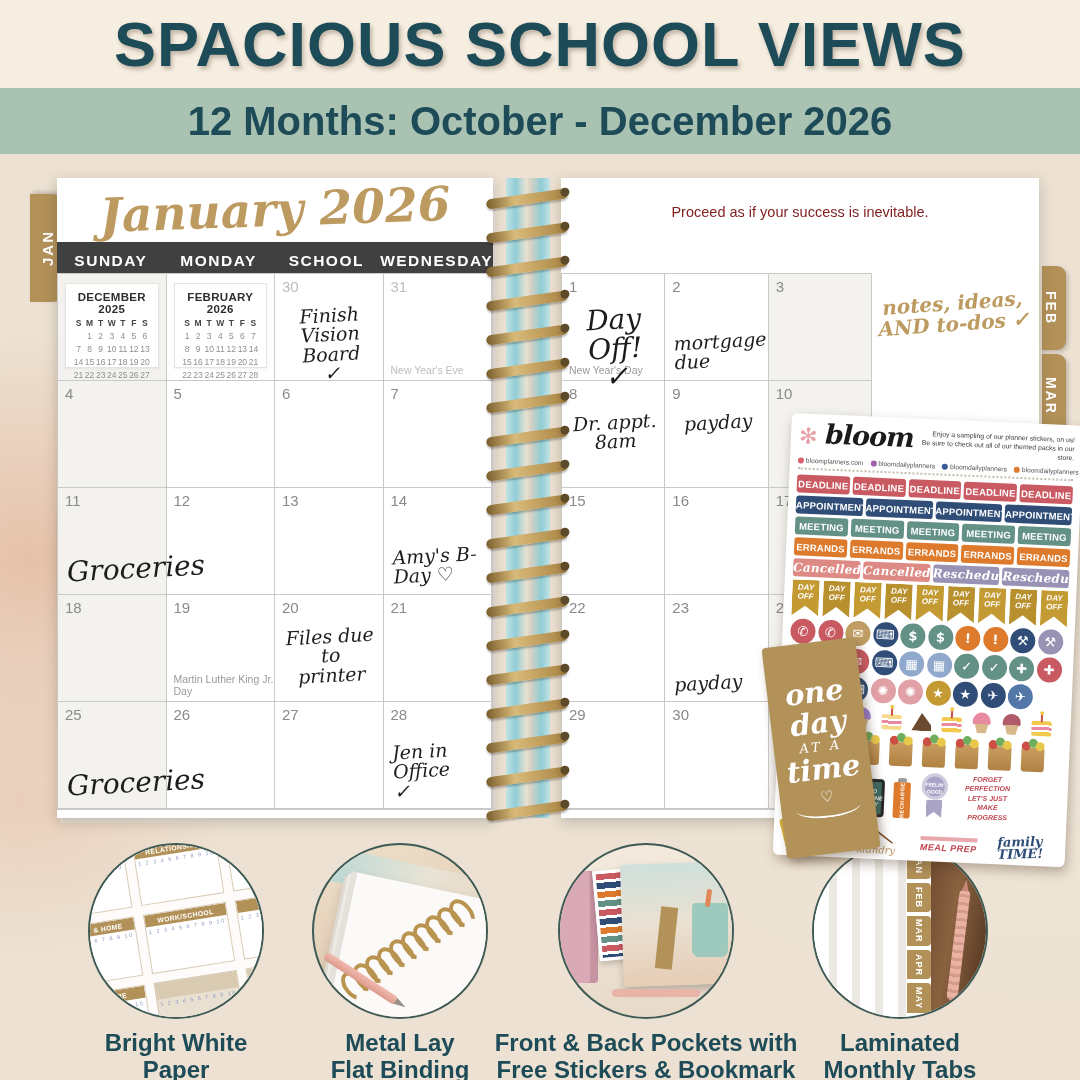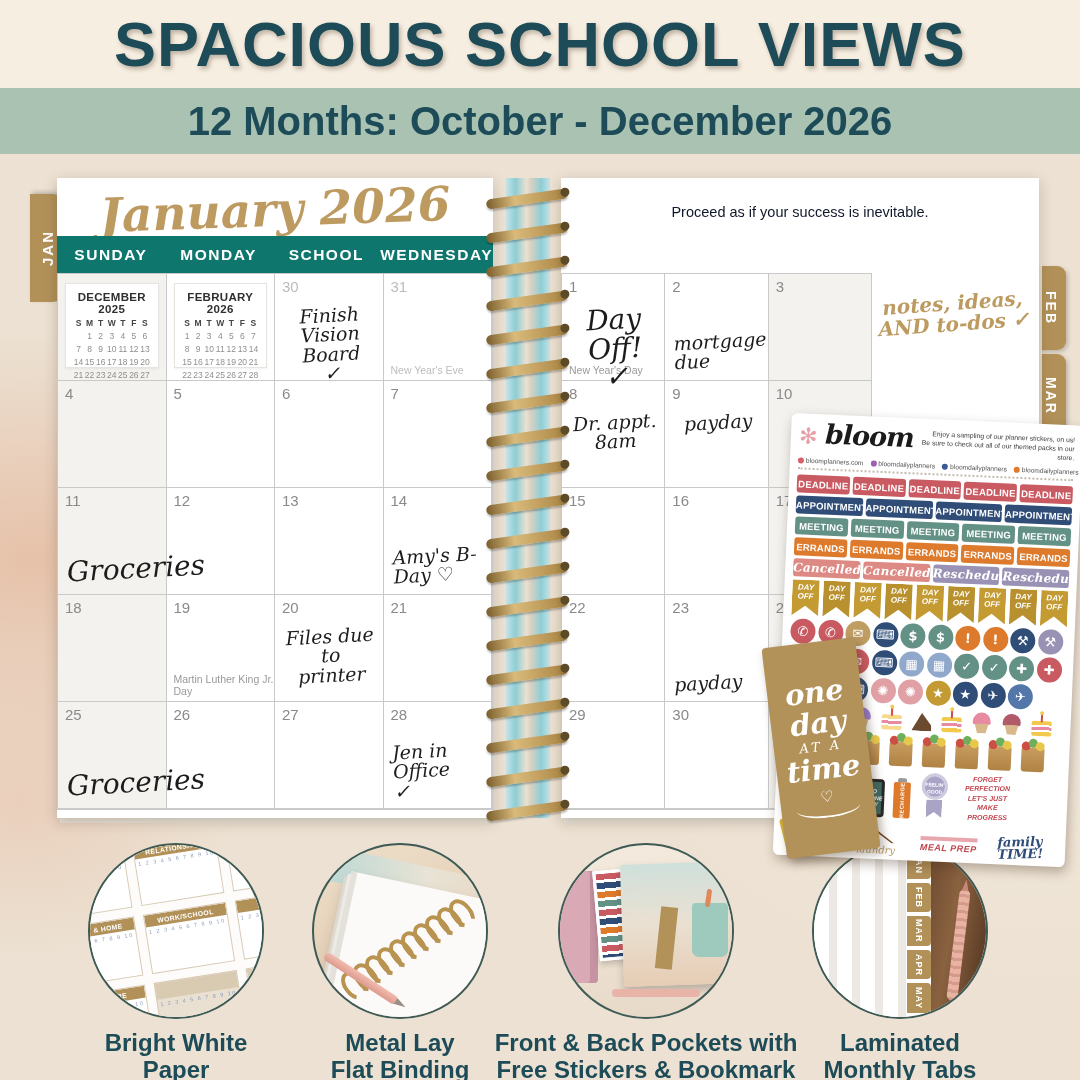--- a/index.html
+++ b/index.html
@@ -37,22 +37,22 @@
   .spine{position:absolute;left:506px;top:24px;width:44px;height:640px;z-index:2;
     background:linear-gradient(90deg,#c4e4e7,#8fcdd5 22%,#e9e1d2 46%,#d9d1c2 56%,#8fcdd5 80%,#c4e4e7)}
   .coil{position:absolute;left:486px;width:82px;height:10px;z-index:4;border-radius:6px;
     background:linear-gradient(90deg,#7a5e2c,#d9ba7a 35%,#b38f4e 85%,#8a6b33);
     transform:rotate(-8deg);box-shadow:0 2px 2px rgba(0,0,0,.25)}
   .coil::after{content:"";position:absolute;right:-2px;top:-1px;width:9px;height:9px;border-radius:50%;background:#5d4a28}
   
   .month-title{position:absolute;top:4px;left:0;right:0;text-align:center;
     font-family:"DejaVu Serif",serif;font-style:italic;font-weight:bold;font-size:47px;
     color:#bd9a5f;transform:rotate(-2deg)}
-  .quote{position:absolute;top:26px;left:0;right:0;text-align:center;font-size:14.5px;color:#0f172a}
-  .day-bar{position:absolute;top:58px;left:0;right:0;height:38px;background:#0f766e;display:flex}
+  .quote{position:absolute;top:26px;left:0;right:0;text-align:center;font-size:14.5px;color:#7f1d1d}
+  .day-bar{position:absolute;top:64px;left:0;right:0;height:38px;background:#404040;display:flex}
   .dh{flex:1;display:flex;align-items:center;justify-content:center;color:#fff;
     font-weight:bold;font-size:15.5px;letter-spacing:1.5px}
   .dh-r{flex:none;width:103px}
   .cal-grid{position:absolute;top:95px;left:0;display:grid;border:1px solid #c9c9c9;background:#fff}
   #lgrid{right:0;grid-template-columns:repeat(4,1fr);grid-auto-rows:107px}
   #rgrid{width:310px;grid-template-columns:repeat(3,1fr);grid-auto-rows:107px}
   .cell{position:relative;border-right:1px solid #c9c9c9;border-bottom:1px solid #c9c9c9;background:#fff}
   .cell.weekend{background:#f3f2ef}
   .date{position:absolute;top:4px;left:7px;font-size:15px;color:#8a8a8a}
   .muted .date{color:#bcbcbc}

